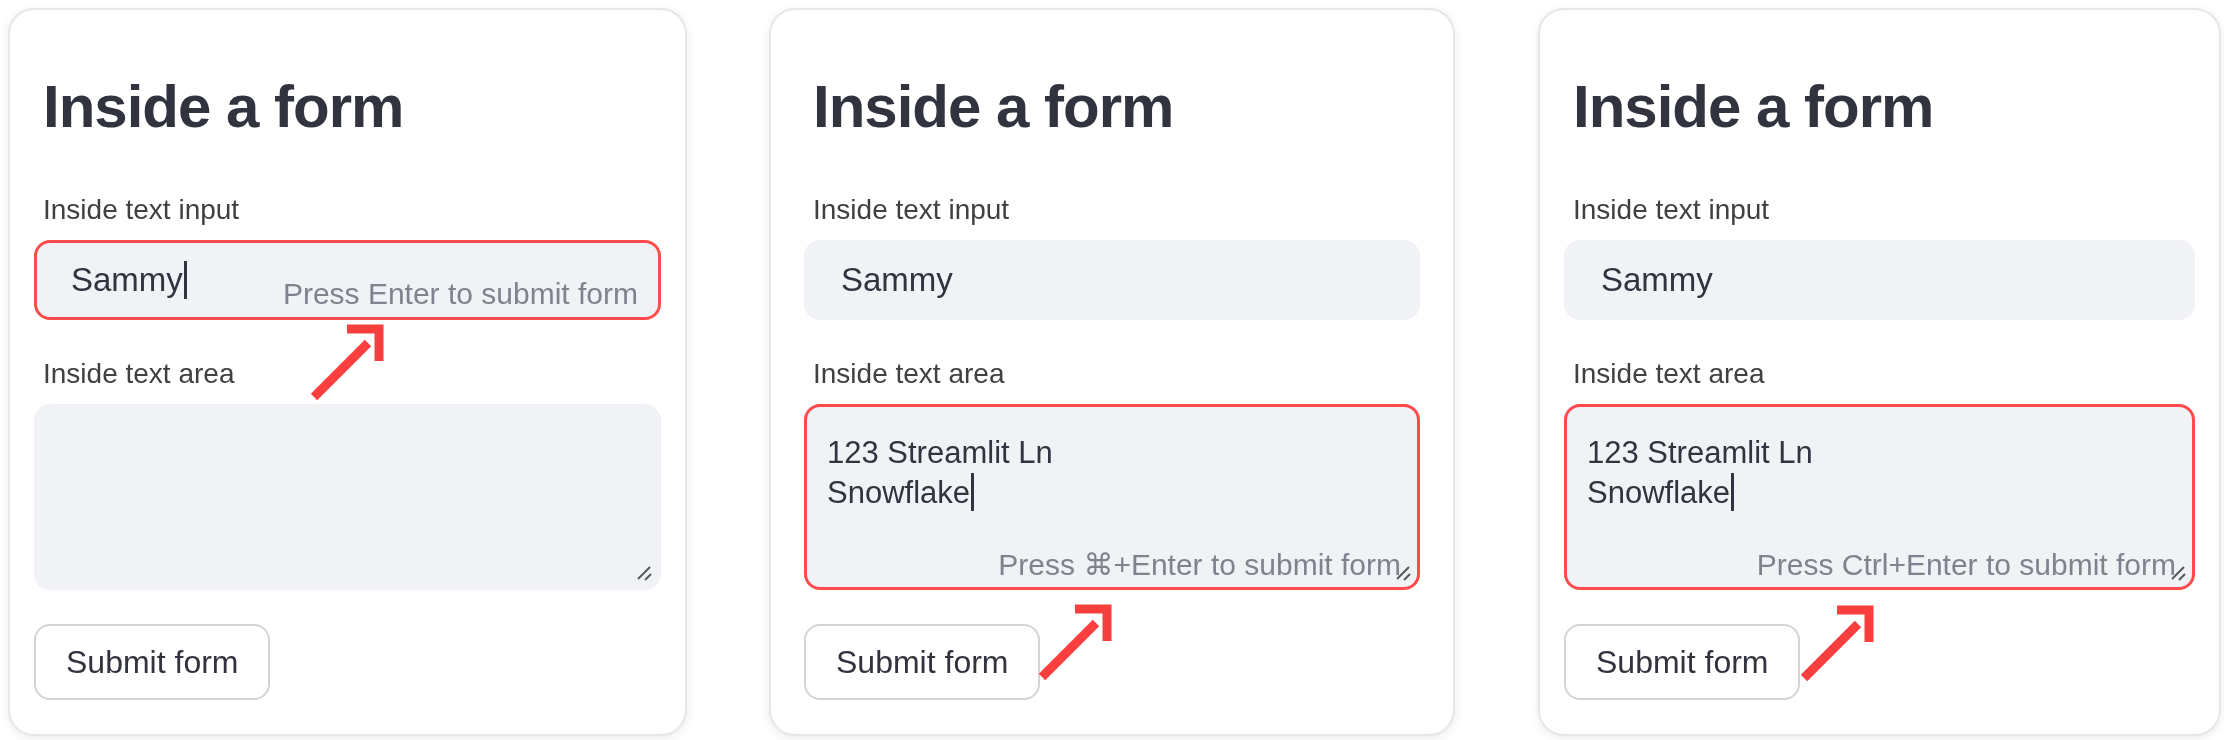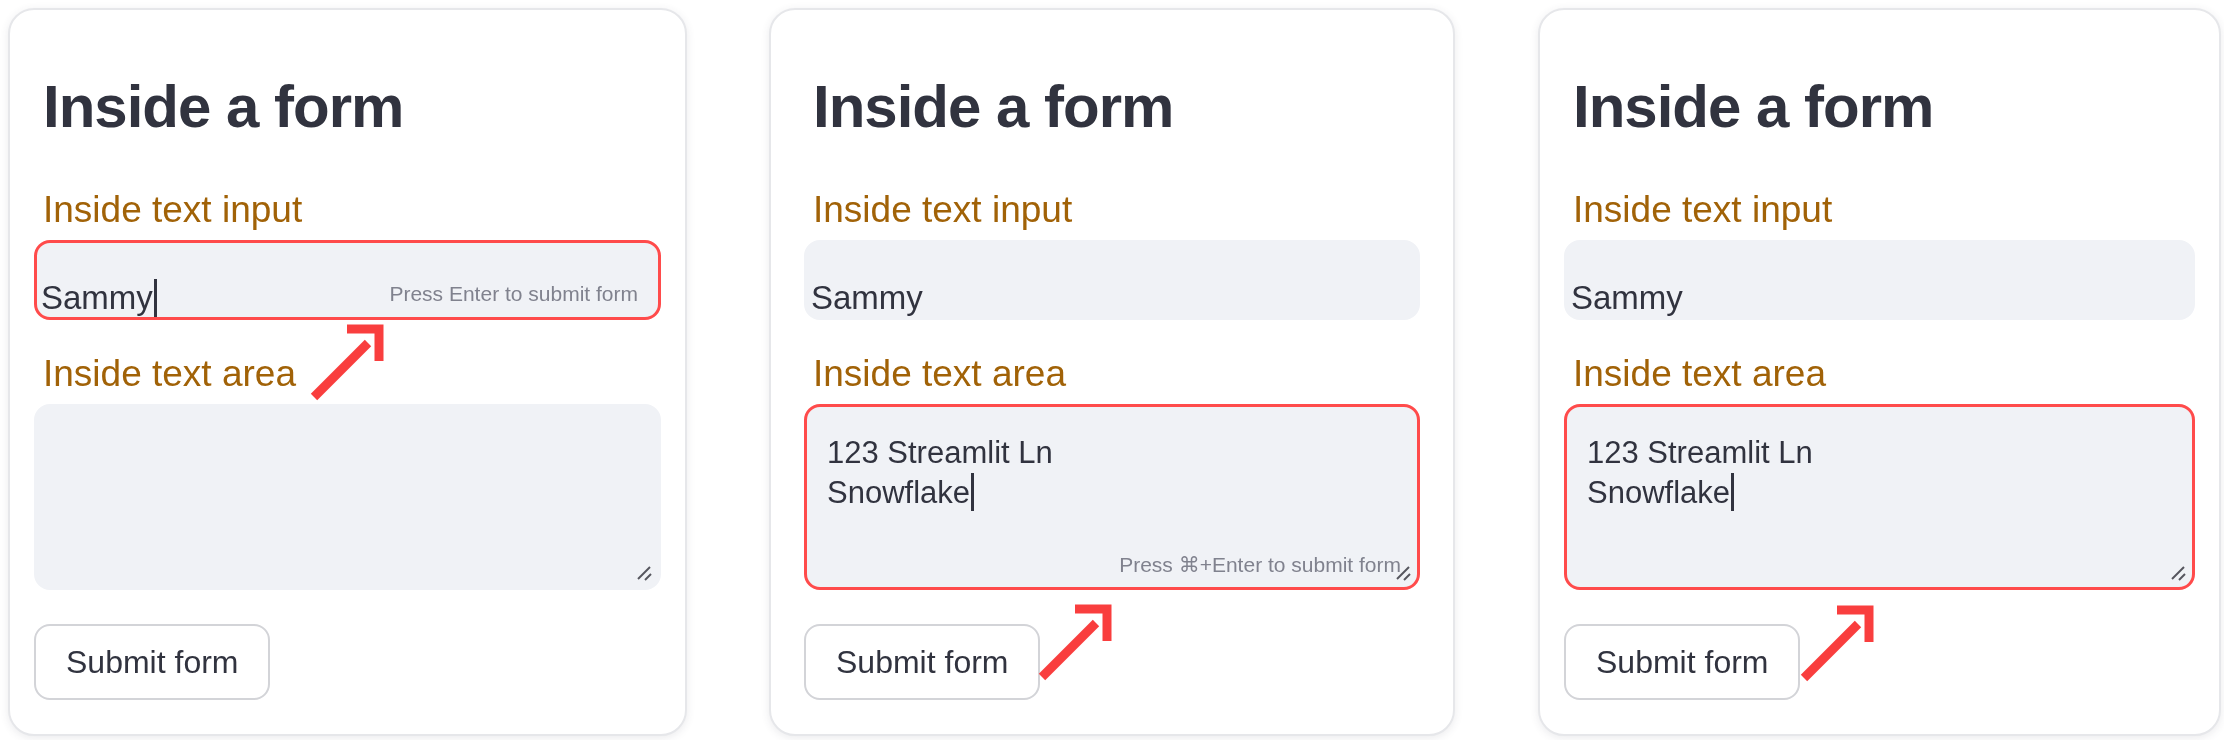--- a/index.html
+++ b/index.html
@@ -18,40 +18,40 @@
   .card.pad-wide{padding:0 33px;}
   .card-1{left:8px;width:679px;}
   .card-2{left:769px;width:686px;}
   .card-3{left:1538px;width:683px;}
 
   .form-title{
     margin:48px 0 36px 9px;font-size:60px;line-height:98px;font-weight:700;
     color:#31333F;letter-spacing:-1px;
   }
   .field-label{
-    font-size:37px;line-height:36px;color:#a16207;margin:0 0 12px 9px;
+    font-size:28px;line-height:36px;color:#404040;margin:0 0 12px 9px;
   }
   .label-2{margin-top:36px;}
 
   .text-input{
     position:relative;height:80px;box-sizing:border-box;
     background:#F0F2F6;border:3px solid #F0F2F6;border-radius:16px;
-    display:flex;align-items:flex-end;padding:0 4px;
+    display:flex;align-items:center;padding:0 34px;
     font-size:33px;color:#31333F;
   }
   .text-area{
     position:relative;height:186px;box-sizing:border-box;
     background:#F0F2F6;border:3px solid #F0F2F6;border-radius:16px;
     padding:26px 28px 18px 20px;font-size:31px;line-height:40px;color:#31333F;
   }
   .focused{border-color:#FF4B4B;}
 
   .hint{
     position:absolute;right:20px;bottom:8px;
-    font-size:21px;line-height:30px;color:#80828E;white-space:nowrap;
+    font-size:30px;line-height:30px;color:#80828E;white-space:nowrap;
   }
   .text-area .hint{right:16px;bottom:7px;margin-top:12px;}
 
   .caret{
     display:inline-block;width:3px;height:38px;background:#31333F;
     vertical-align:-7px;margin-left:1px;
   }
   .text-area .caret{height:38px;vertical-align:-8px;}
 
   .resize-handle{position:absolute;right:5px;bottom:5px;}
@@ -130,20 +130,21 @@
 
     <div class="field-label">Inside text input</div>
     <div class="text-input">
       <span>Sammy</span>
     </div>
 
     <div class="field-label label-2">Inside text area</div>
     <div class="text-area focused">
       <div>123 Streamlit Ln</div>
       <div><span>Snowflake</span><span class="caret"></span></div>
+      <span class="hint">Press Ctrl+Enter to submit form</span>
       <svg class="resize-handle" width="20" height="20" viewBox="0 0 20 20">
         <line x1="5" y1="17" x2="17" y2="5" stroke="#55565E" stroke-width="2"></line>
         <line x1="12" y1="18" x2="18" y2="12" stroke="#55565E" stroke-width="2"></line>
       </svg>
     </div>
 
     <button class="submit-btn">Submit form</button>
 
     <svg class="arrow arrow-3" width="95" height="95" viewBox="0 0 95 95">
       <line x1="9" y1="84" x2="63" y2="30" stroke="#F93E3E" stroke-width="9"></line>

